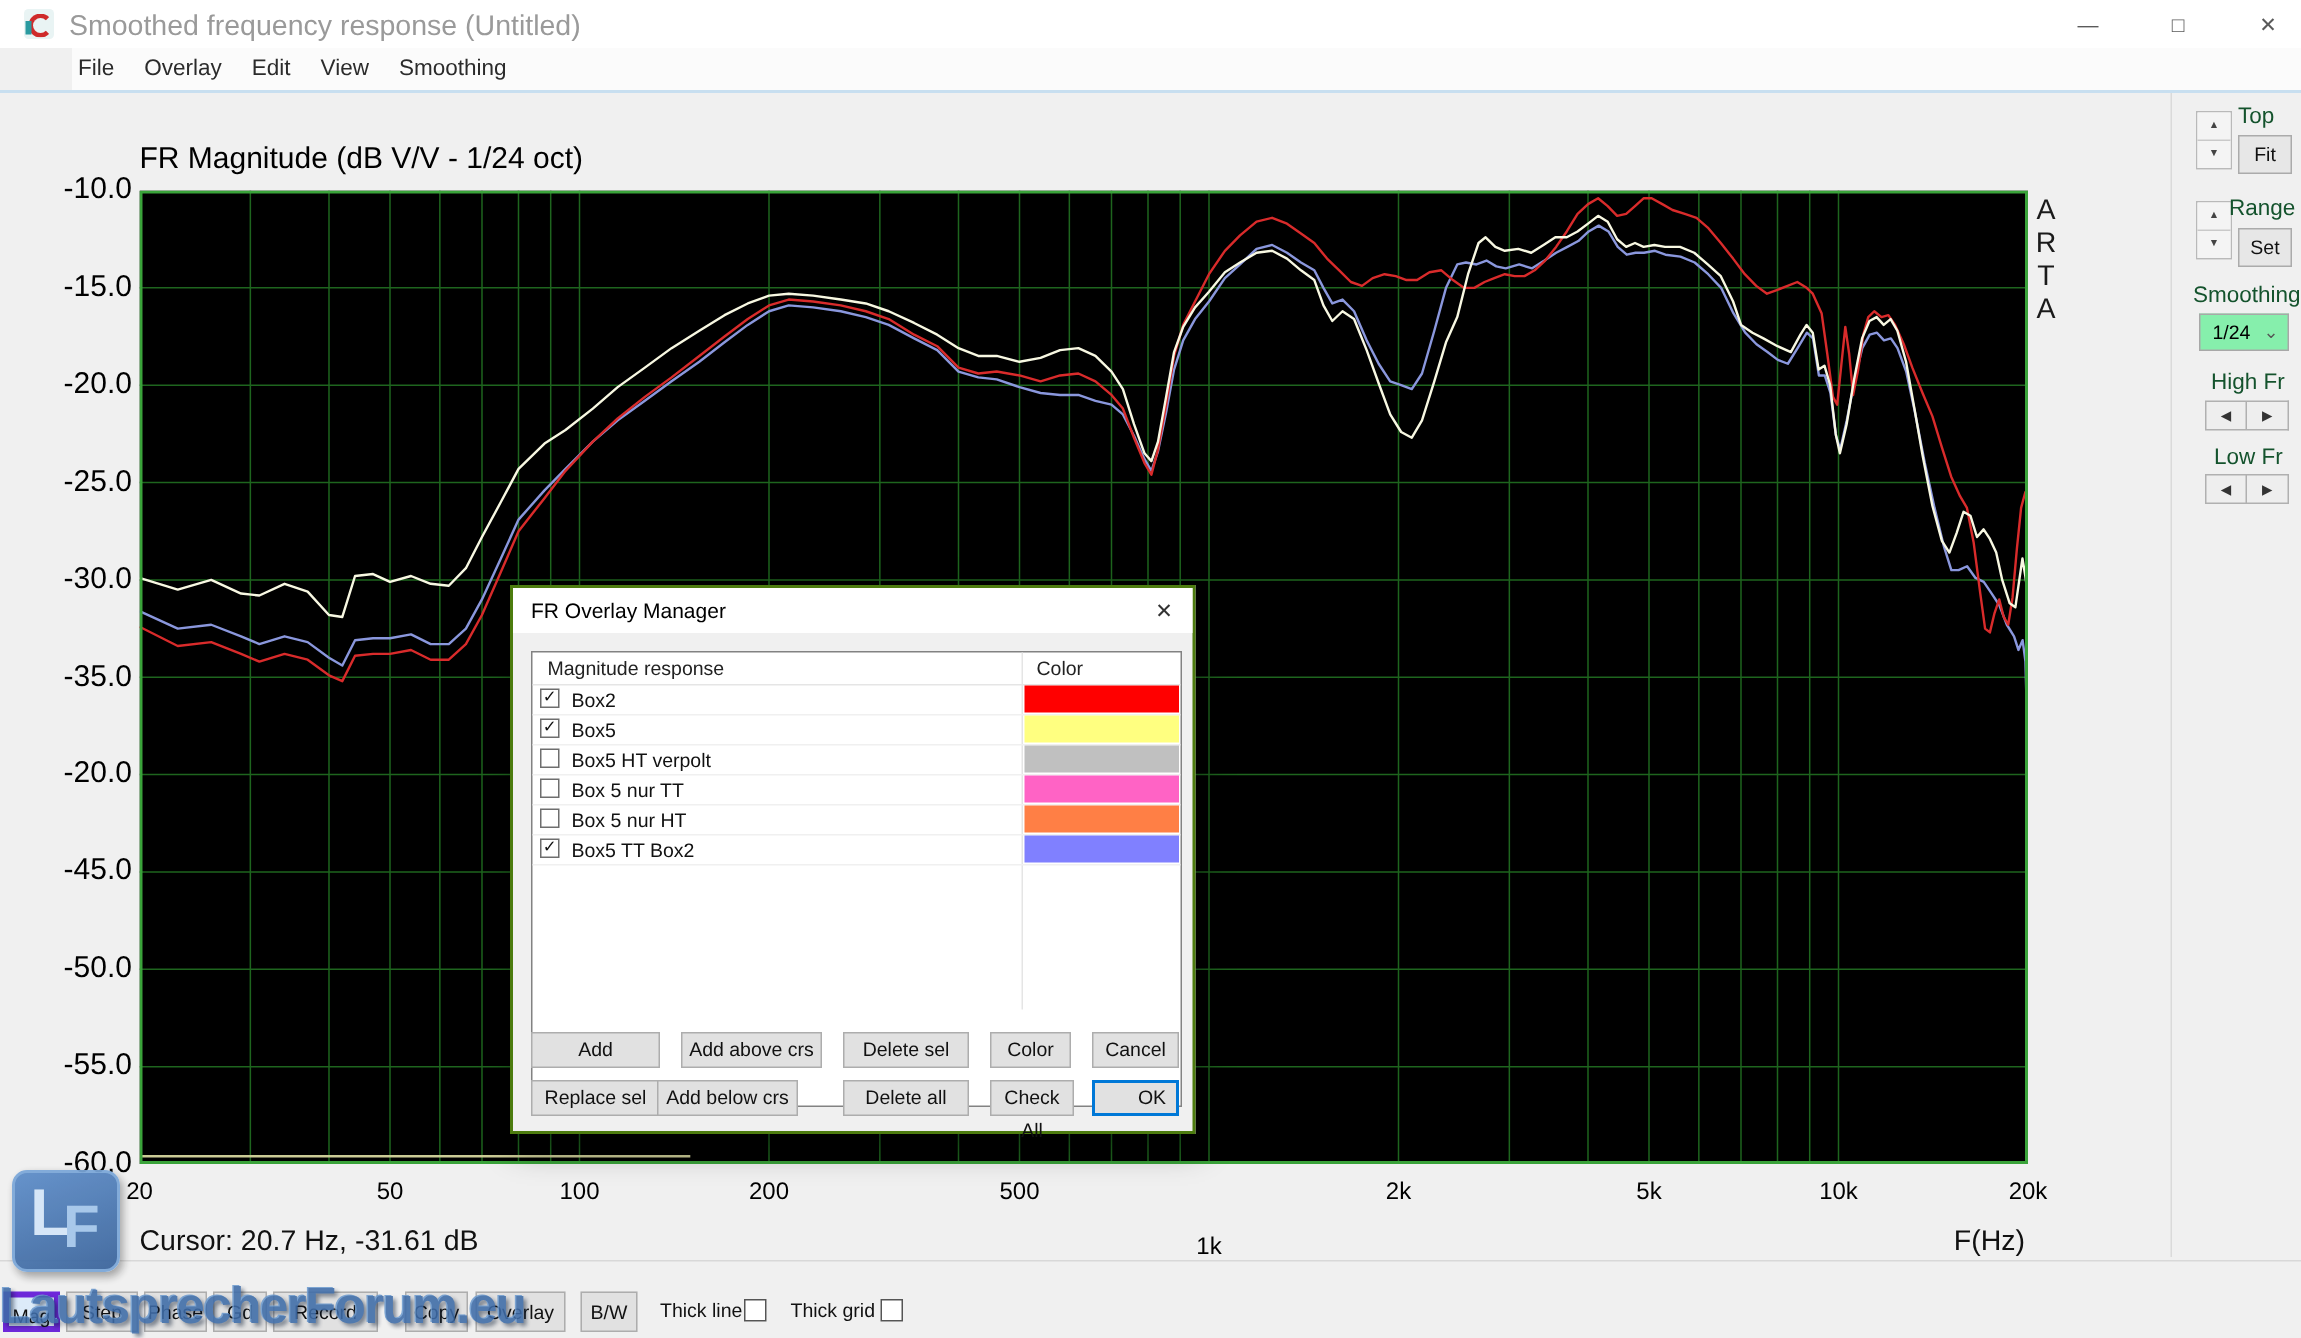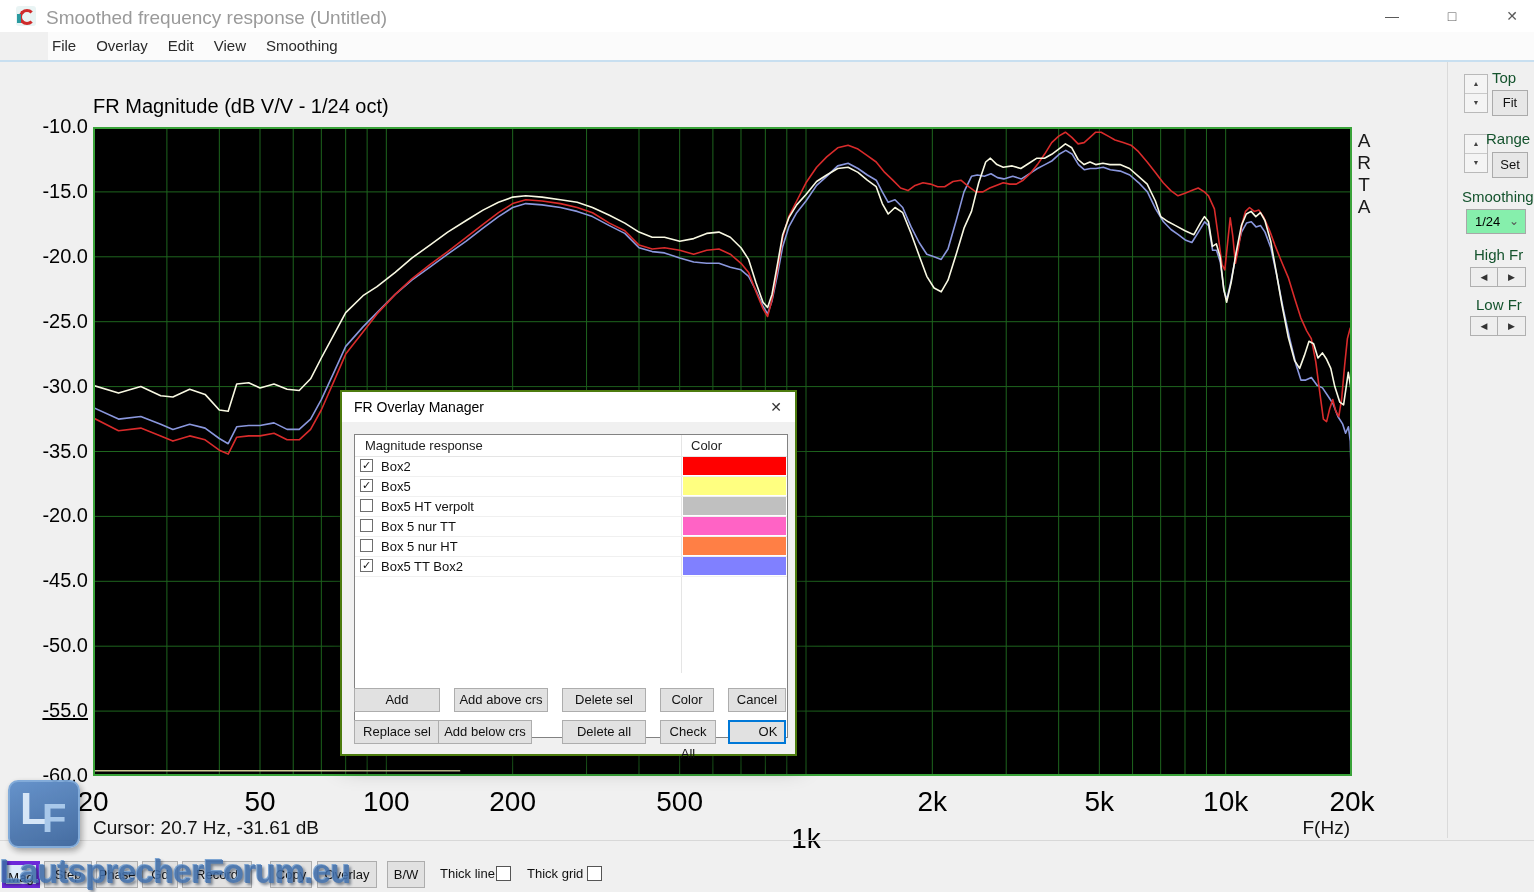--- a/index.html
+++ b/index.html
@@ -21,21 +21,21 @@
   
   .menubar{left:0;top:32px;width:1534px;height:28px;background:#fbfbfb;margin-left:48px;}
   .menu-item{display:inline-block;padding:0 10px;line-height:28px;font-size:15px;color:#2b2b2b;}
   .menu-item:first-child{margin-left:-6px;}
   .menu-edge{left:0;top:60px;width:1534px;height:2px;background:#c8dff0;}
 
   
   .chart-title{left:93px;top:95px;font-size:20px;color:#000;}
   #plot{left:93px;top:127px;}
   .ytick{width:68px;text-align:right;font-size:20px;color:#000;}
-  .xtick{width:70px;text-align:center;font-size:28px;color:#000;top:786px;}
+  .xtick{width:70px;text-align:center;font-size:16px;color:#000;top:786px;}
   .cursor-text{left:93px;top:817px;font-size:19px;color:#111;}
   .fhz{left:1270px;top:817px;width:80px;text-align:right;font-size:19px;color:#111;}
   .arta-side{left:1355px;top:130px;font-size:19px;line-height:22px;color:#1a1a1a;text-align:center;width:18px;}
 
   
   .vdivider{left:1447px;top:62px;width:1px;height:776px;background:#dadada;}
   .hdivider{left:0px;top:840px;width:1534px;height:1px;background:#d8d8d8;}
   .rp-label{font-size:15px;color:#14532d;}
   .spinner{width:22px;background:#fff;border:1px solid #b9b9b9;}
   .spinner .cell{width:22px;height:18px;text-align:center;font-size:7px;line-height:18px;color:#444;background:#f4f4f4;}
@@ -143,21 +143,21 @@
 <div id="yticks">
     <div class="abs ytick" style="left: 20px; top: 115px;">-10.0</div>
     <div class="abs ytick" style="left: 20px; top: 179.9px;">-15.0</div>
     <div class="abs ytick" style="left: 20px; top: 244.8px;">-20.0</div>
     <div class="abs ytick" style="left: 20px; top: 309.7px;">-25.0</div>
     <div class="abs ytick" style="left: 20px; top: 374.6px;">-30.0</div>
     <div class="abs ytick" style="left: 20px; top: 439.5px;">-35.0</div>
     <div class="abs ytick" style="left: 20px; top: 504.4px;">-20.0</div>
     <div class="abs ytick" style="left: 20px; top: 569.3px;">-45.0</div>
     <div class="abs ytick" style="left: 20px; top: 634.2px;">-50.0</div>
-    <div class="abs ytick" style="left: 20px; top: 699.1px; text-decoration: underline;">-55.0</div>
+    <div class="abs ytick" style="left: 20px; top: 699.1px;">-55.0</div>
     <div class="abs ytick" style="left: 20px; top: 764px;">-60.0</div>
   </div>
 <div id="xticks">
     <div class="abs xtick" style="left: 58px;">20</div>
     <div class="abs xtick" style="left: 225.002px;">50</div>
     <div class="abs xtick" style="left: 351.334px;">100</div>
     <div class="abs xtick" style="left: 477.667px;">200</div>
     <div class="abs xtick" style="left: 644.669px;">500</div>
     <div class="abs xtick" style="left: 771.001px; margin-top: 37px;">1k</div>
     <div class="abs xtick" style="left: 897.333px;">2k</div>

